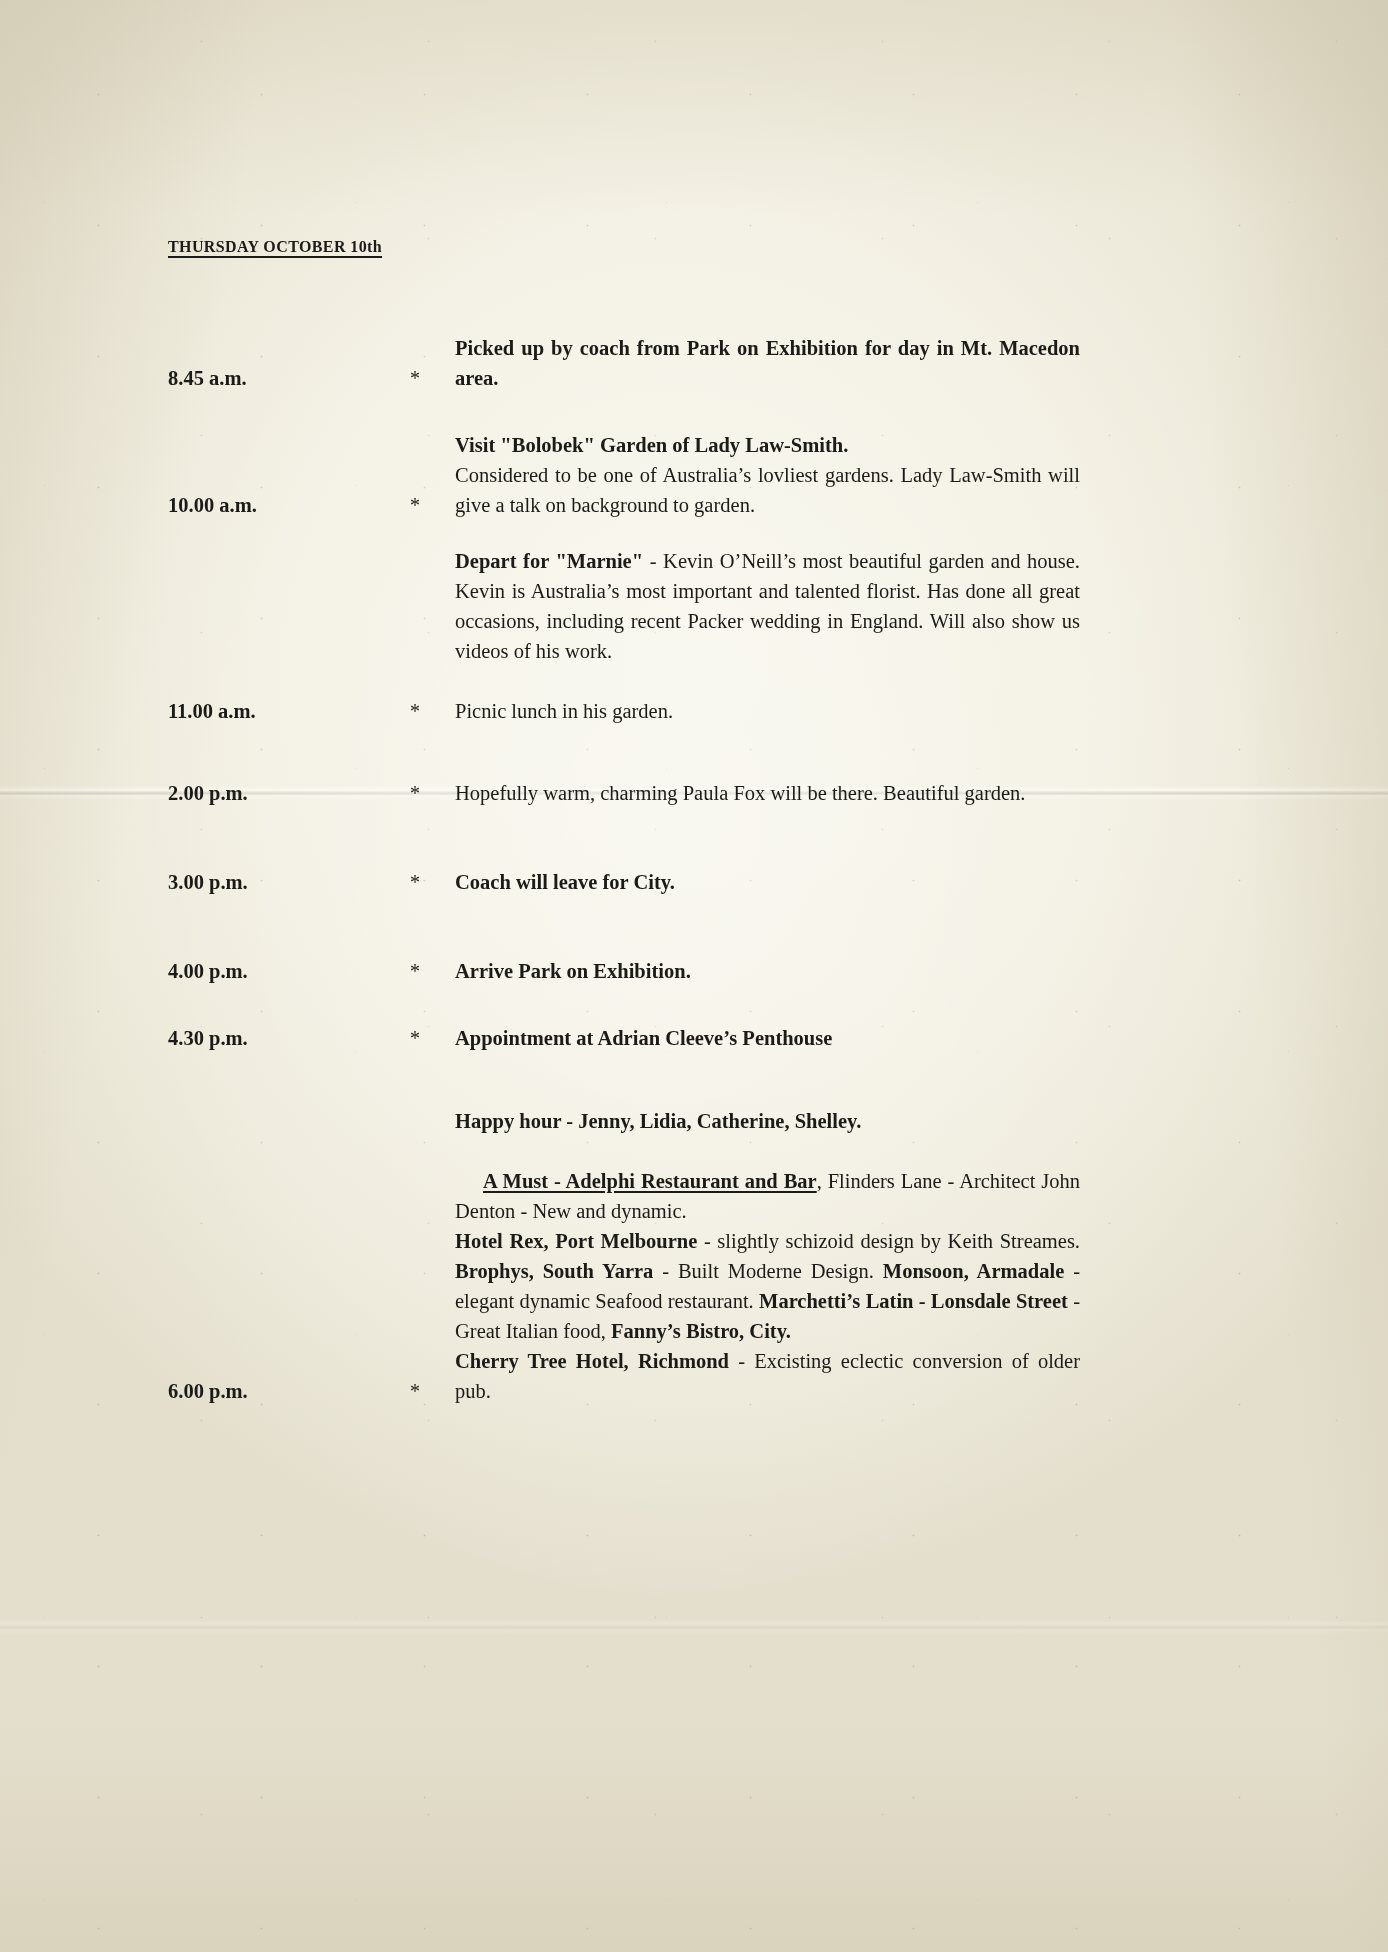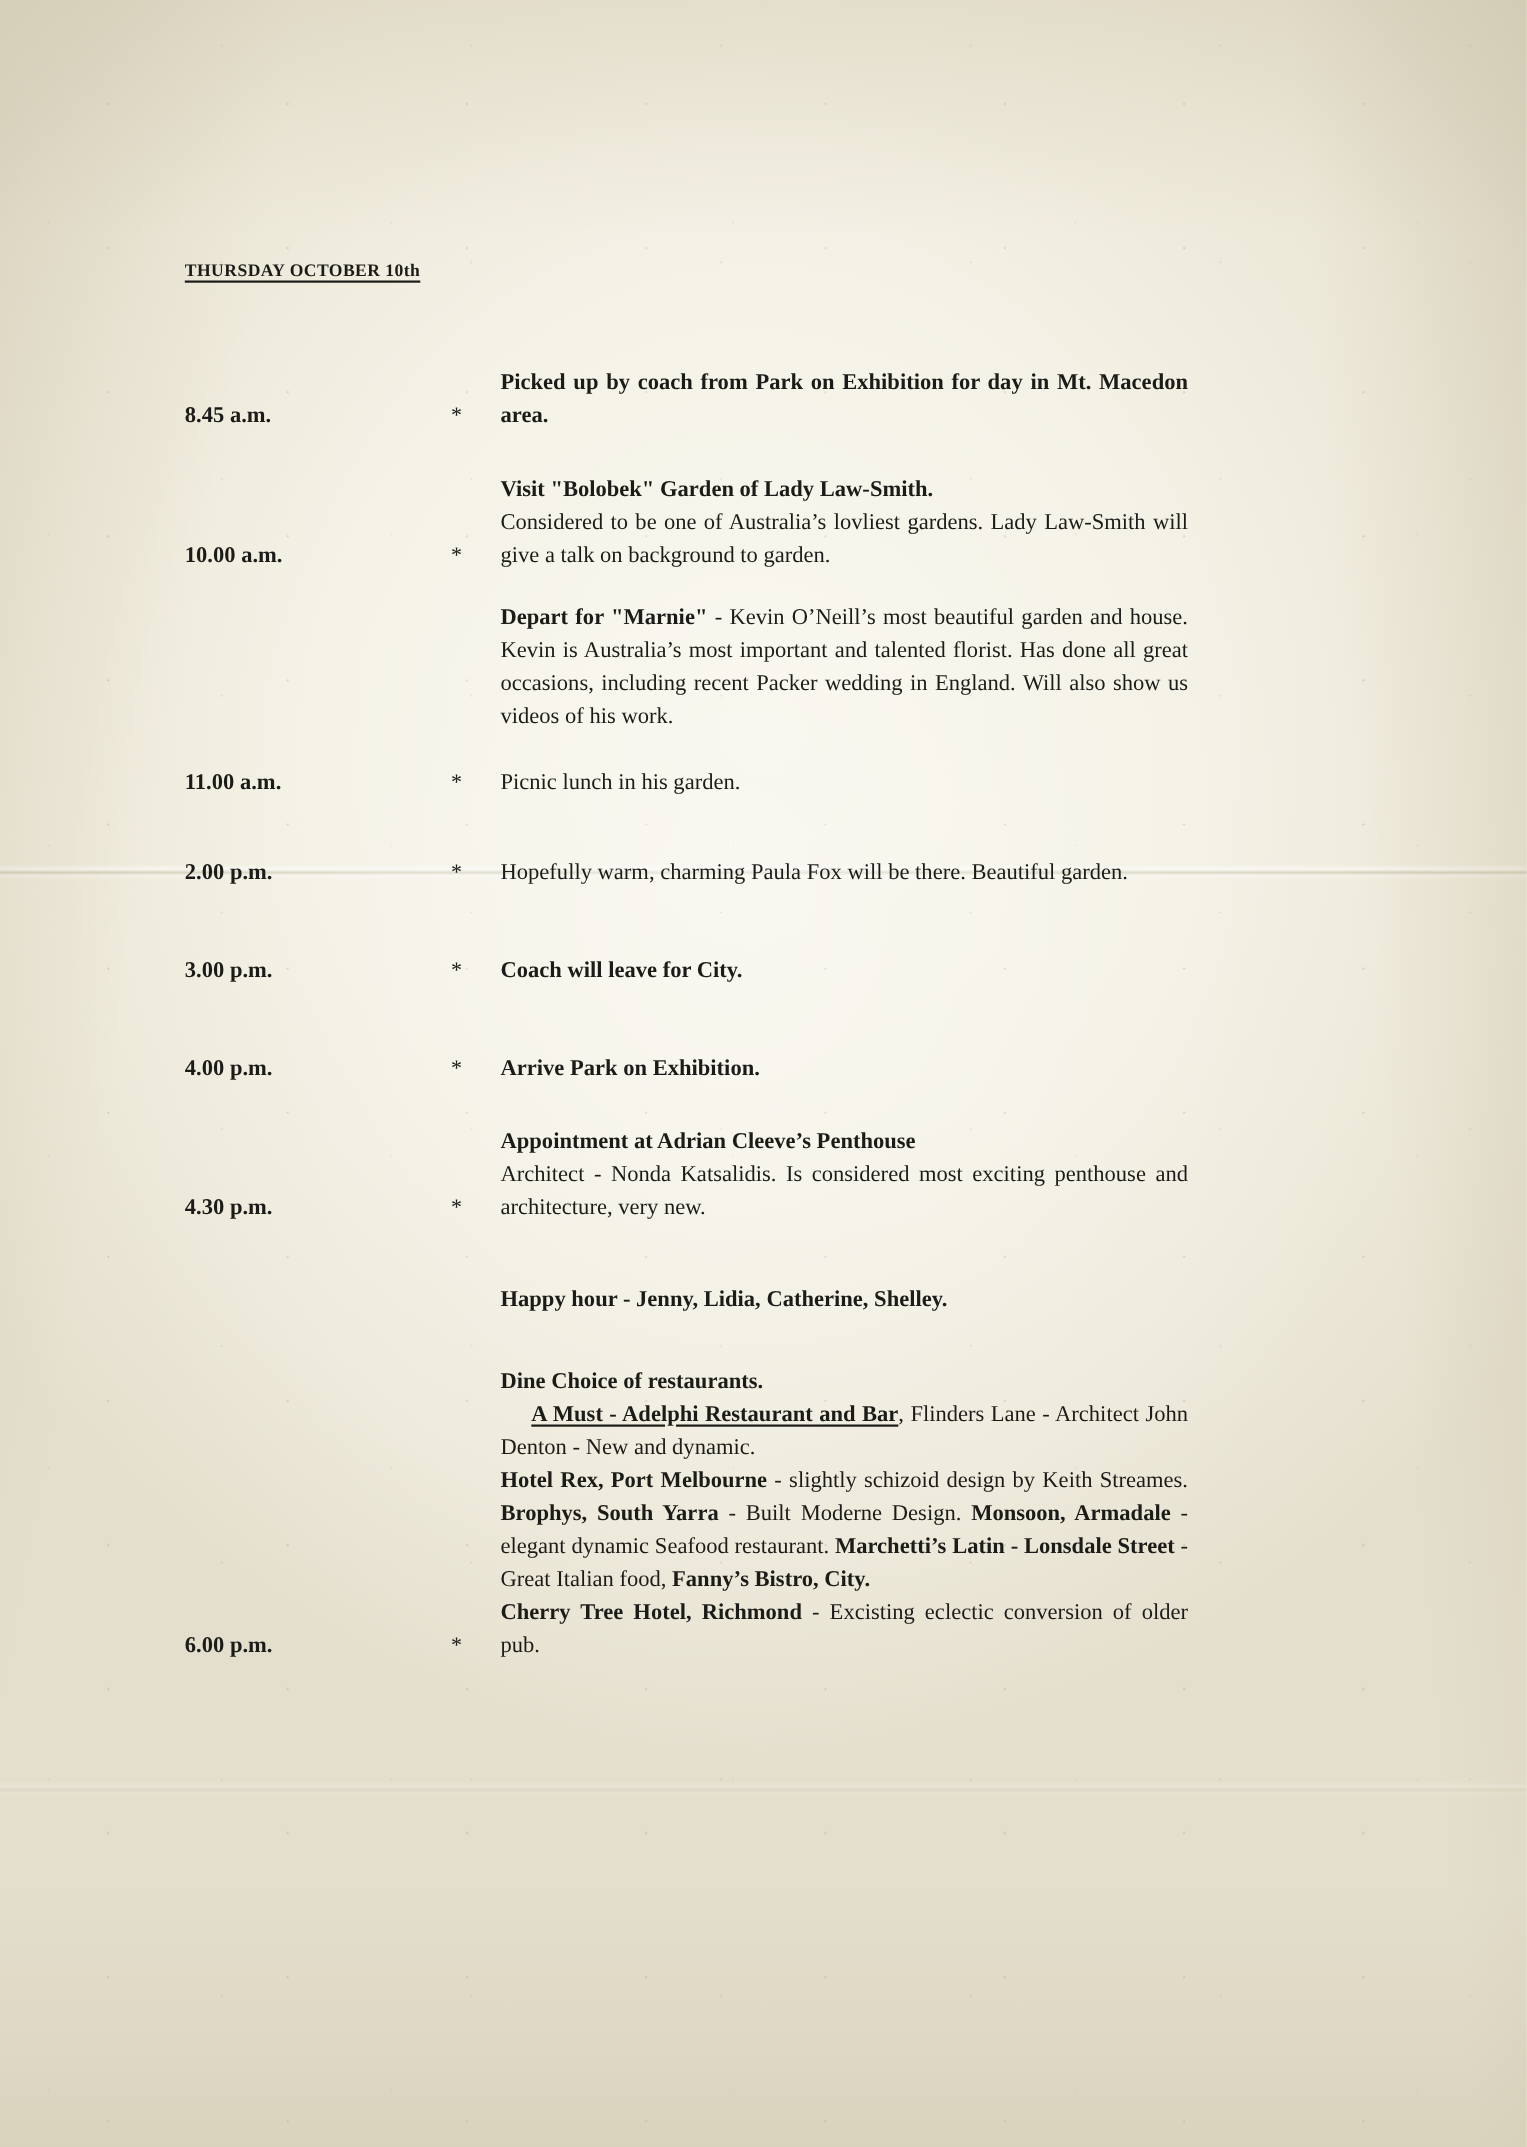--- a/index.html
+++ b/index.html
@@ -209,35 +209,33 @@
       </div>
     </div>
 
     <div class="sp-22"></div>
 
     <div class="entry">
       <div class="entry-time">4.30 p.m.</div>
       <div class="entry-star">*</div>
       <div class="entry-body">
         <p class="ln ln-b">Appointment at Adrian Cleeve’s Penthouse</p>
-        <p class="ln ln-just">Architect - Nonda Katsalidis.  Is considered most exciting penthouse and architecture, very new.</p>
       </div>
     </div>
 
     <div class="sp-38"></div>
 
     <div class="entry">
       <div class="entry-time">6.00 p.m.</div>
       <div class="entry-star">*</div>
       <div class="entry-body">
         <p class="ln ln-b">Happy hour - Jenny, Lidia, Catherine, Shelley.</p>
 
         <div class="gap"></div>
 
-        <p class="ln ln-b">Dine Choice of restaurants.</p>
 
         <p class="ln ln-just"><b class="u">A Must - Adelphi Restaurant and Bar</b><span>, Flinders Lane - Architect John Denton - New and dynamic.</span></p>
 
         <p class="ln ln-just"><b>Hotel Rex, Port Melbourne</b><span> - slightly schizoid design by Keith Streames.</span> <b>Brophys, South Yarra</b><span> - Built Moderne Design.</span> <b>Monsoon, Armadale</b><span> - elegant dynamic Seafood restaurant.</span> <b>Marchetti’s Latin - Lonsdale Street</b><span> - Great Italian food,</span> <b>Fanny’s Bistro, City.</b></p>
 
         <p class="ln ln-just"><b>Cherry Tree Hotel, Richmond</b><span> - Excisting eclectic conversion of older pub.</span></p>
       </div>
     </div>
 
   </div>

